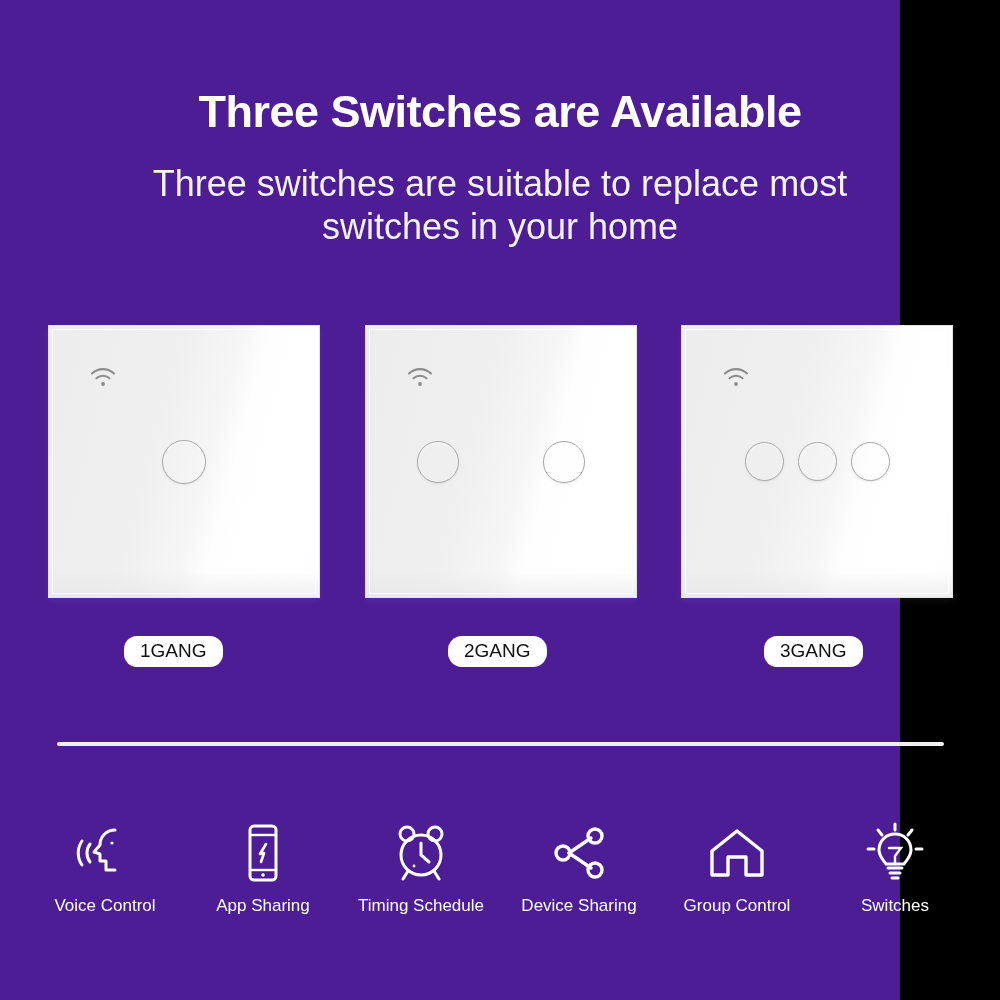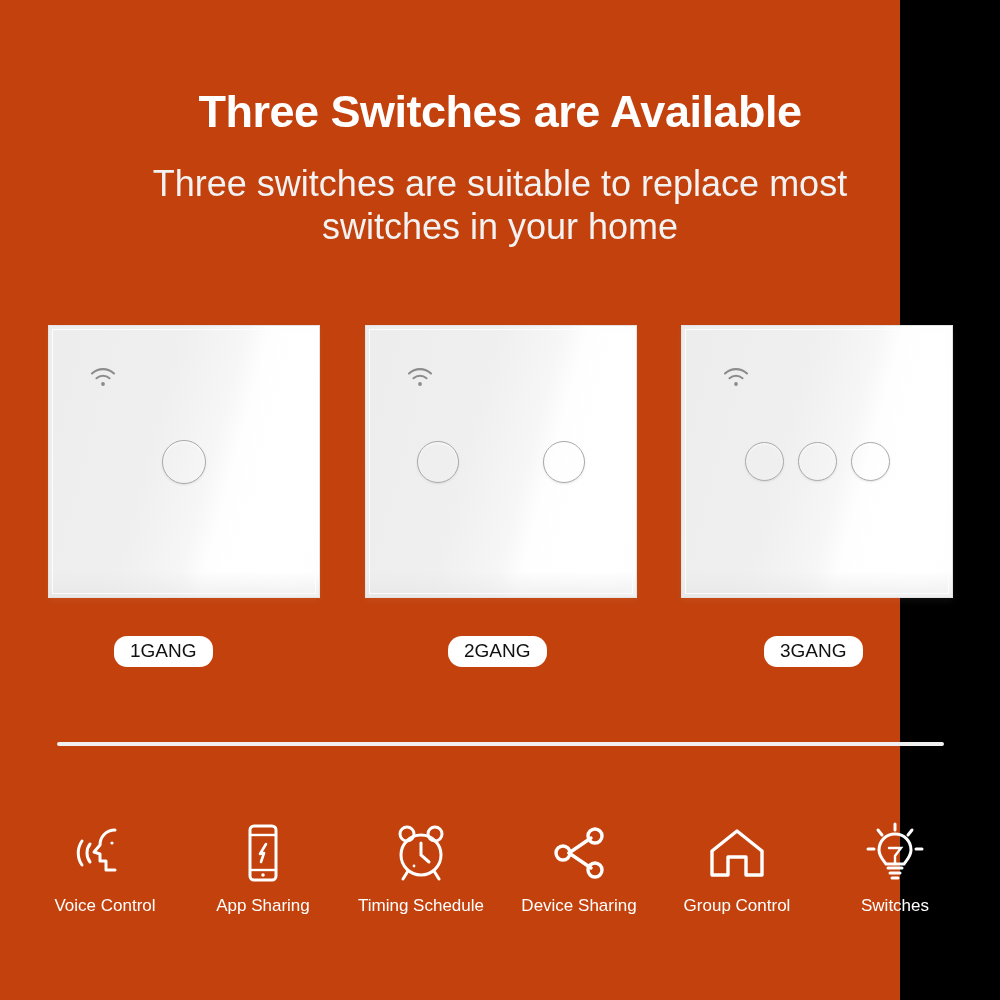--- a/index.html
+++ b/index.html
@@ -7,21 +7,21 @@
   html, body {
     width:1000px; height:1000px;
     background:#000;
     font-family:"Liberation Sans", sans-serif;
     overflow:hidden;
   }
 
   #page {
     position:relative;
     width:900px; height:1000px;
-    background:#c2410c;
+    background:#4c1d95;
   }
 
   
   .heading {
     position:absolute;
     top:86px; left:0; width:1000px;
     text-align:center;
     color:#ffffff;
     font-size:45px;
     font-weight:bold;
@@ -124,21 +124,21 @@
     position:absolute;
     background:#ffffff;
     color:#111111;
     font-size:19px;
     font-weight:400;
     border-radius:13px;
     padding:4px 16px 5px 16px;
     white-space:nowrap;
     font-family:"Liberation Sans", sans-serif;
   }
-  .gl-1 { top:636px; left:114px; }
+  .gl-1 { top:636px; left:124px; }
   .gl-2 { top:636px; left:448px;border-radius:14px; }
   .gl-3 { top:636px; left:764px; }
 
   
   .divider {
     position:absolute;
     top:742px; left:57px;
     width:887px; height:4px;
     background:#f0f0f0;
     border-radius:2px;

